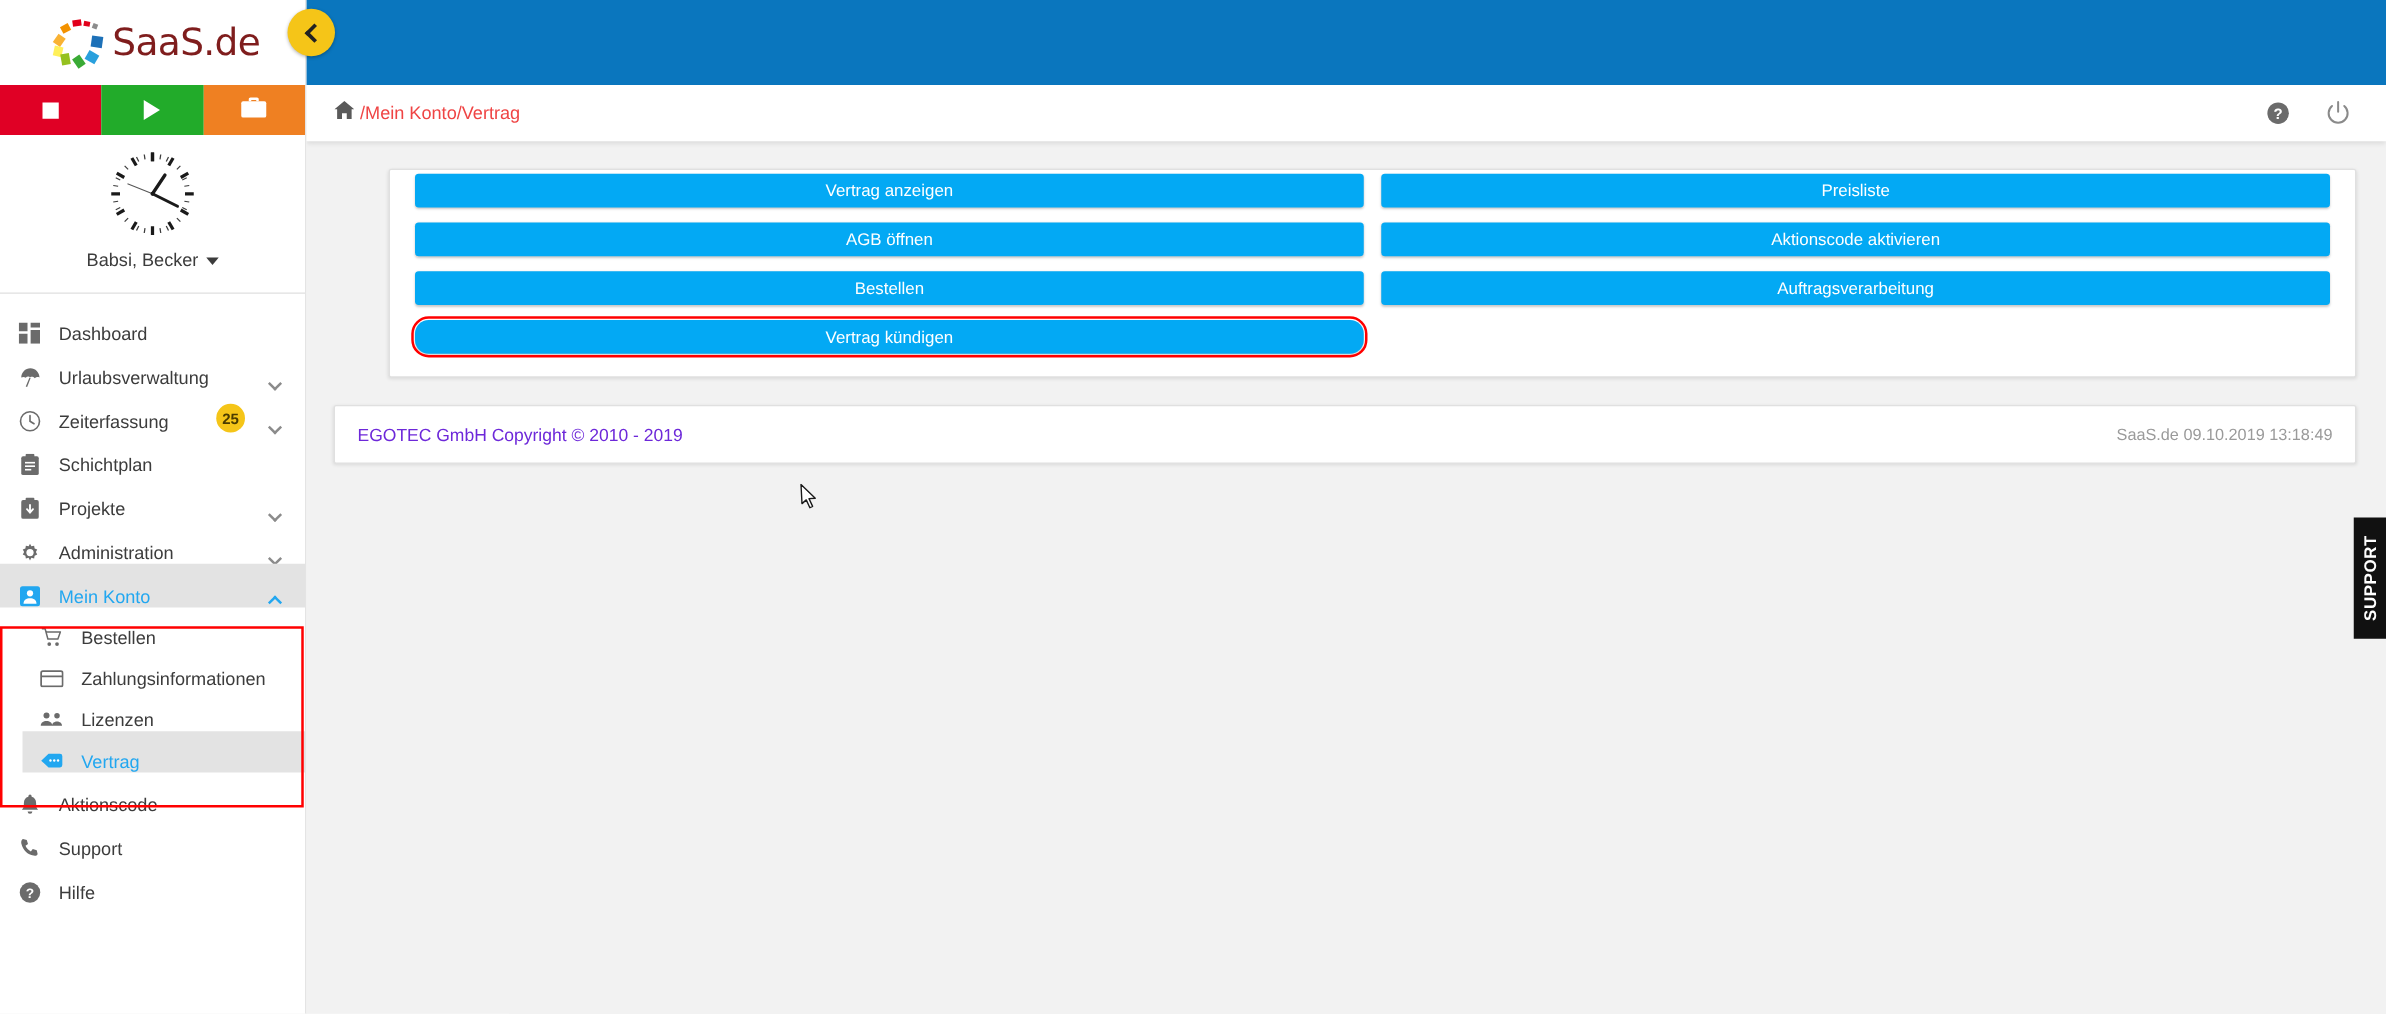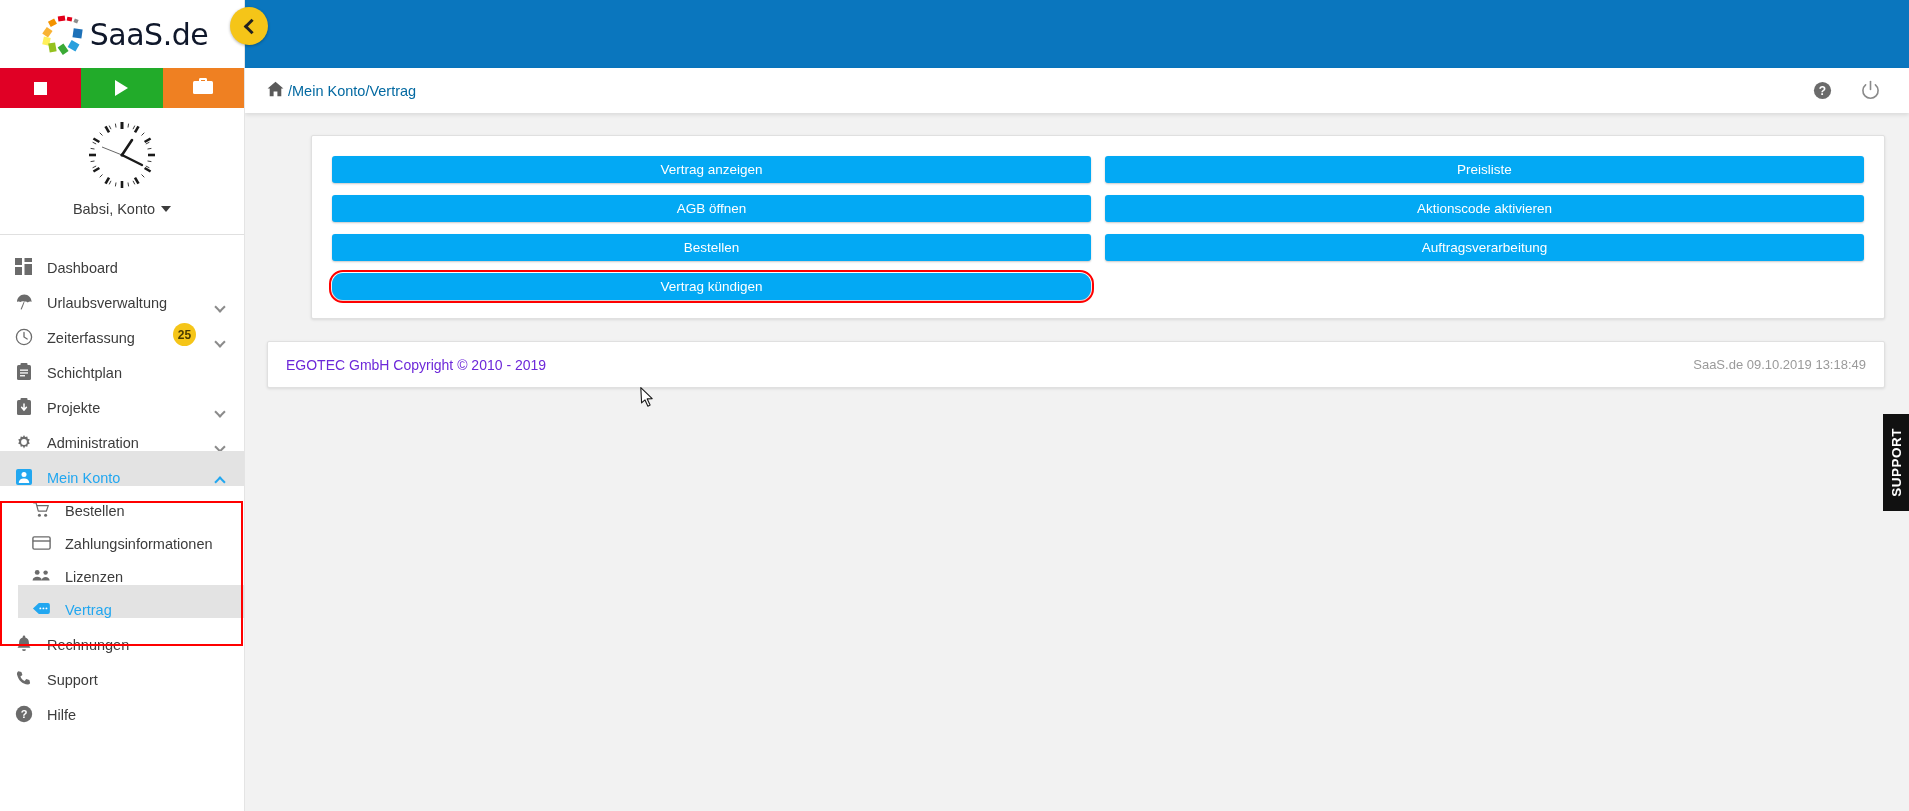--- a/index.html
+++ b/index.html
@@ -20,21 +20,21 @@
     z-index: 5;
     border-right: 1px solid #e4e4e4;
   }
   .brand {
     height: 68px; display: flex; align-items: center; justify-content: center;
     background: #fff;
   }
   .brand-logo { display: flex; align-items: center; gap: 2px; }
   .brand-mark { width: 52px; height: 44px; position: relative; }
   .brand-text {
-    font-size: 30px; color: #0f172a; letter-spacing: -0.5px;
+    font-size: 30px; color: #7f1d1d; letter-spacing: -0.5px;
     font-family: "DejaVu Sans", sans-serif; font-weight: 400;
   }
 
   .quickbar { display: flex; height: 40px; }
   .qb { flex: 1; display: flex; align-items: center; justify-content: center; }
   .qb.red { background: #e00025; }
   .qb.green { background: #22ab2a; }
   .qb.orange { background: #ef8022; }
   .qb-stop { width: 13px; height: 13px; background: #fff; }
   .qb-play {
@@ -102,31 +102,31 @@
 
   
   .main { flex: 1; display: flex; flex-direction: column; position: relative; min-width: 0; }
   .topbar { height: 68px; background: #0a76be; }
   .crumbbar {
     height: 45px; background: #ffffff; display: flex; align-items: center;
     padding: 0 28px 0 22px; box-shadow: 0 2px 4px rgba(0,0,0,.10);
     position: relative; z-index: 4;
   }
   .crumb-left { display: flex; align-items: center; gap: 4px; flex: 1; }
-  .crumb-text { font-size: 14.5px; color: #0369a1; }
+  .crumb-text { font-size: 14.5px; color: #ef4444; }
   .crumb-right { display: flex; align-items: center; gap: 28px; }
   .icon-btn { cursor: pointer; display: flex; align-items: center; justify-content: center; }
 
   .content { flex: 1; background: #f2f2f2; padding: 22px 24px 0 22px; position: relative; overflow: hidden; }
 
   .panel {
     background: #fff; border: 1px solid #e0e0e0; border-radius: 2px;
     box-shadow: 0 1px 3px rgba(0,0,0,.10);
   }
-  .btn-panel { padding: 20px 20px 18px; margin-left: 44px; }
+  .btn-panel { padding: 3px 20px 18px; margin-left: 44px; }
   .btn-grid { display: flex; gap: 14px; }
   .btn-col { flex: 1; display: flex; flex-direction: column; gap: 12px; }
   .bigbtn {
     background: #03a9f4; color: #fff; border: none; border-radius: 3px;
     height: 27px; font-size: 13.5px; font-family: "Liberation Sans", sans-serif;
     cursor: pointer; box-shadow: 0 1px 2px rgba(0,0,0,.22);
     display: flex; align-items: center; justify-content: center;
   }
   .bigbtn.highlight { outline: 2px solid #ff0000; outline-offset: 1px; border-radius: 11px; }
   .spacer-btn { height: 27px; visibility: hidden; }
@@ -242,21 +242,21 @@
               <line x1="30.4" y1="5.6" x2="31" y2="9.5"></line>
             </g>
             <line x1="37" y1="37" x2="47" y2="22" stroke-width="2.6" stroke-linecap="round"></line>
             <line x1="37" y1="37" x2="57" y2="47" stroke-width="2.4" stroke-linecap="round"></line>
             <line x1="37" y1="37" x2="17" y2="29" stroke-width="0.9" stroke="#555"></line>
           </g>
           <circle cx="37" cy="37" r="1.6" fill="#1a1a1a"></circle>
         </svg>
       </div>
       <div class="user-name">
-        <span>Babsi, Konto</span>
+        <span>Babsi, Becker</span>
         <span class="caret-down"></span>
       </div>
     </div>
 
     <nav class="nav">
 
       <div class="nav-item">
         <span class="ico">
           <svg width="17" height="17" viewBox="0 0 17 17" fill="#6b6b6b">
             <rect x="0" y="0" width="7" height="7"></rect>
@@ -388,21 +388,21 @@
         </div>
       </div>
 
       <div class="nav-item">
         <span class="ico">
           <svg width="16" height="18" viewBox="0 0 16 18" fill="#6b6b6b">
             <path d="M8 0.6a1.3 1.3 0 011.3 1.3v.5c2.3.6 3.6 2.5 3.6 5.1 0 3.4.8 4.4 1.6 5.2H1.5c.8-.8 1.6-1.8 1.6-5.2 0-2.6 1.3-4.5 3.6-5.1v-.5A1.3 1.3 0 018 .6z"></path>
             <path d="M6.1 14.2h3.8a1.9 1.9 0 01-3.8 0z"></path>
           </svg>
         </span>
-        <span class="lbl">Rechnungen</span>
+        <span class="lbl">Aktionscode</span>
       </div>
 
       <div class="nav-item">
         <span class="ico">
           <svg width="18" height="18" viewBox="0 0 18 18" fill="#6b6b6b">
             <path d="M3.4 1.2l3 .7 1 3.2-2 1.5c.8 2 2.3 3.6 4.3 4.5l1.5-2 3.2 1 .7 3c-.2.9-1.1 1.5-2.2 1.4C7.2 14.1 3.5 10.4 2 4.5c-.2-1.6.4-2.9 1.4-3.3z"></path>
           </svg>
         </span>
         <span class="lbl">Support</span>
       </div>

